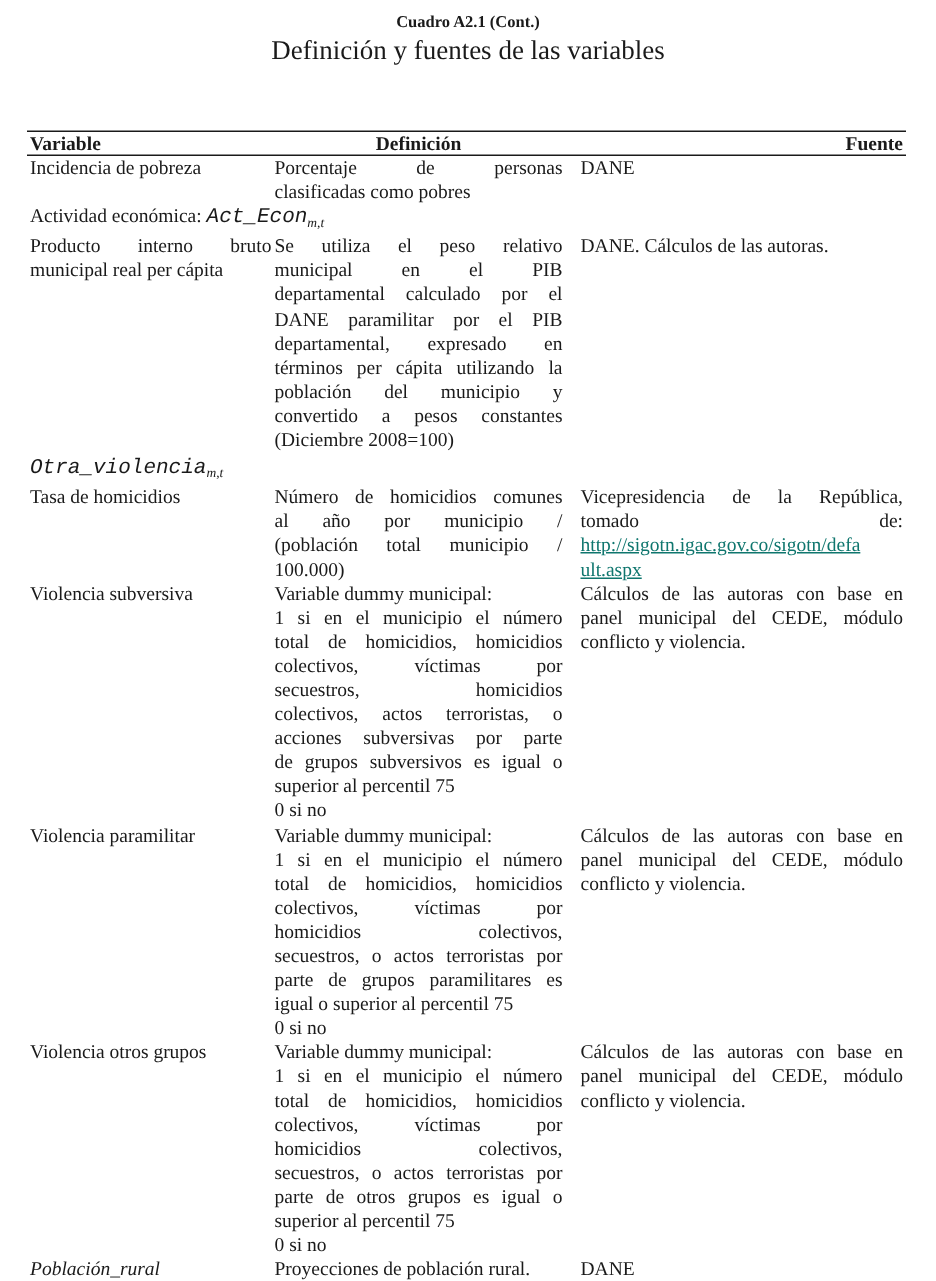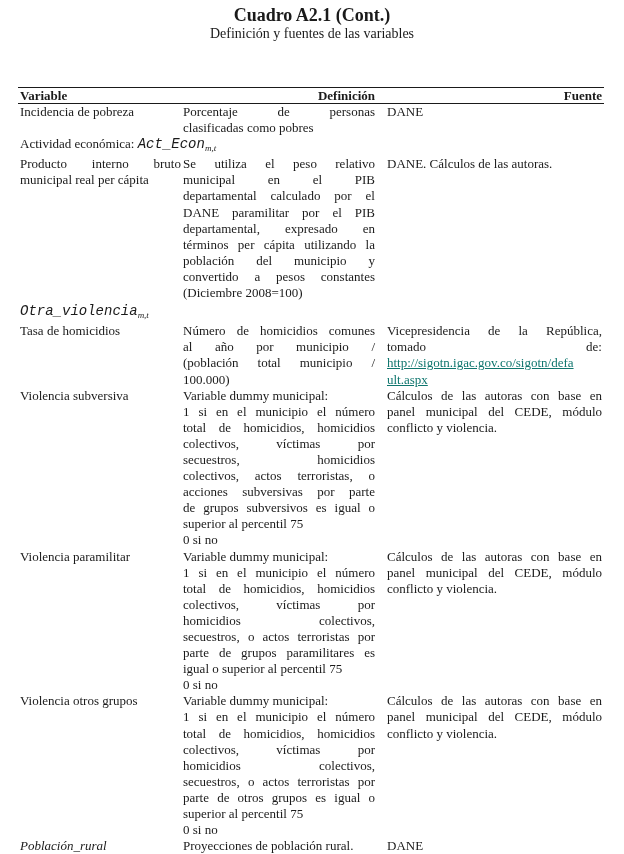--- a/index.html
+++ b/index.html
@@ -17,30 +17,30 @@
       font-size: 13px;
       line-height: 16.1px;
     }
     .title {
       position: absolute;
       top: 7px;
       left: 0;
       width: 624px;
       text-align: center;
       font-weight: bold;
-      font-size: 18px;
+      font-size: 11px;
       line-height: 17px;
     }
     .subtitle {
       position: absolute;
       top: 25px;
       left: 0;
       width: 624px;
       text-align: center;
-      font-size: 14px;
+      font-size: 18px;
       line-height: 17px;
     }
     .table {
       position: absolute;
       top: 56px;
       left: 18px;
       width: 586px;
       border-top: 1.5px solid #1a1a1a;
       border-bottom: 1.5px solid #1a1a1a;
       margin-top: 31px;
@@ -104,21 +104,21 @@
   </style>
 </head>
 <body>
 
 <div class="title">Cuadro A2.1 (Cont.)</div>
 <div class="subtitle">Definición y fuentes de las variables</div>
 
 <div class="table">
   <div class="row header-row">
     <div class="c1">Variable</div>
-    <div class="c2" style="text-align:right">Definición</div>
+    <div class="c2" style="text-align:center">Definición</div>
     <div class="c3" style="text-align:right">Fuente</div>
   </div>
   <div id="table-body">
       <div class="row">
         <div class="c1"><span>Incidencia de pobreza</span></div>
         <div class="c2">
           <span class="line">Porcentaje de personas</span>
           <span class="line last">clasificadas como pobres</span>
         </div>
         <div class="c3">

